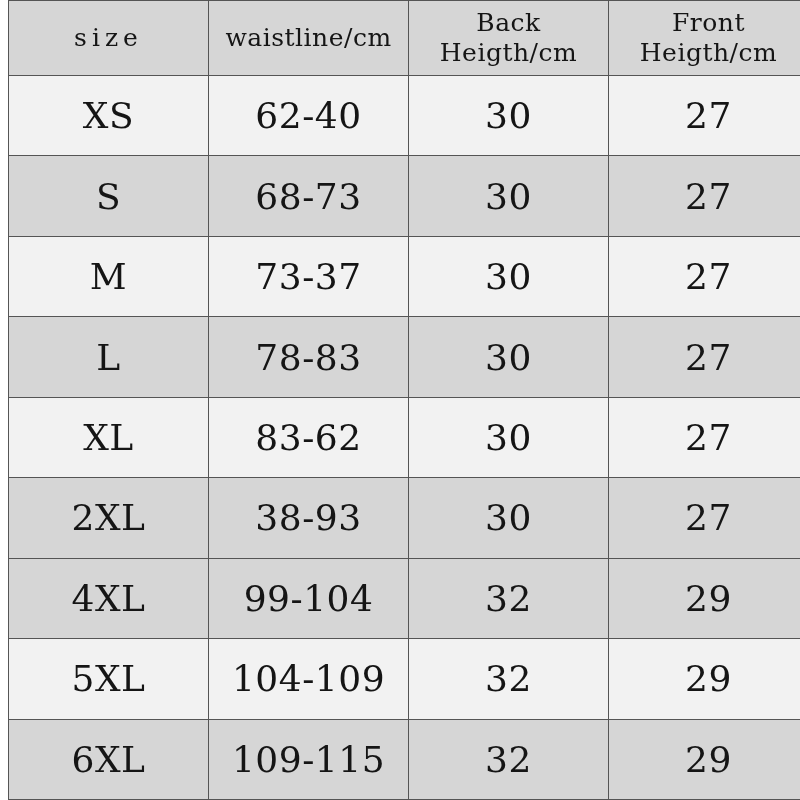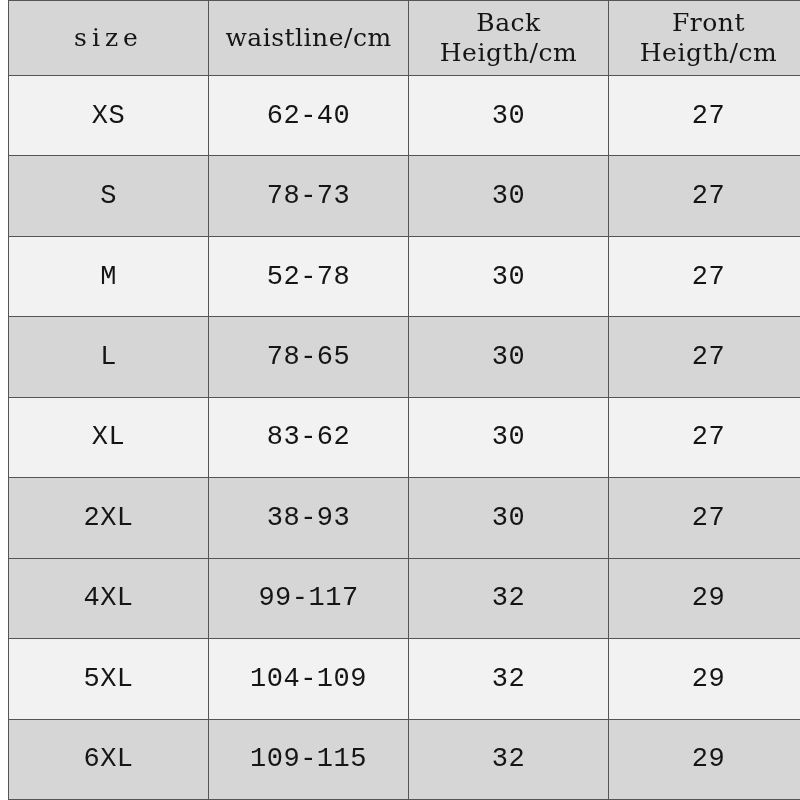--- a/index.html
+++ b/index.html
@@ -59,23 +59,22 @@
   }
   th.col-size .hdr-line {
     letter-spacing: 5px;
   }
 
   
   tr.data-row {
     height: 72.5px;
   }
   tr.data-row td {
-    font-size: 27px;
+    font-size: 36px;
     letter-spacing: 0.5px;
-    font-family: Liberation Mono, monospace;
   }
   tr.data-row.row-light td {
     background: #f2f2f2;
   }
   tr.data-row.row-dark td {
     background: #d6d6d6;
   }
 
   td.cell-size,
   td.cell-waist,
@@ -115,51 +114,51 @@
     </thead>
     <tbody id="table-body">
         <tr class="data-row row-light">
           <td class="cell-size">XS</td>
           <td class="cell-waist">62-40</td>
           <td class="cell-front">30</td>
           <td class="cell-back">27</td>
         </tr>
         <tr class="data-row row-dark">
           <td class="cell-size">S</td>
-          <td class="cell-waist">78-73</td>
+          <td class="cell-waist">68-73</td>
           <td class="cell-front">30</td>
           <td class="cell-back">27</td>
         </tr>
         <tr class="data-row row-light">
           <td class="cell-size">M</td>
-          <td class="cell-waist">52-78</td>
+          <td class="cell-waist">73-37</td>
           <td class="cell-front">30</td>
           <td class="cell-back">27</td>
         </tr>
         <tr class="data-row row-dark">
           <td class="cell-size">L</td>
-          <td class="cell-waist">78-65</td>
+          <td class="cell-waist">78-83</td>
           <td class="cell-front">30</td>
           <td class="cell-back">27</td>
         </tr>
         <tr class="data-row row-light">
           <td class="cell-size">XL</td>
           <td class="cell-waist">83-62</td>
           <td class="cell-front">30</td>
           <td class="cell-back">27</td>
         </tr>
         <tr class="data-row row-dark">
           <td class="cell-size">2XL</td>
           <td class="cell-waist">38-93</td>
           <td class="cell-front">30</td>
           <td class="cell-back">27</td>
         </tr>
         <tr class="data-row row-dark">
           <td class="cell-size">4XL</td>
-          <td class="cell-waist">99-117</td>
+          <td class="cell-waist">99-104</td>
           <td class="cell-front">32</td>
           <td class="cell-back">29</td>
         </tr>
         <tr class="data-row row-light">
           <td class="cell-size">5XL</td>
           <td class="cell-waist">104-109</td>
           <td class="cell-front">32</td>
           <td class="cell-back">29</td>
         </tr>
         <tr class="data-row row-dark">

